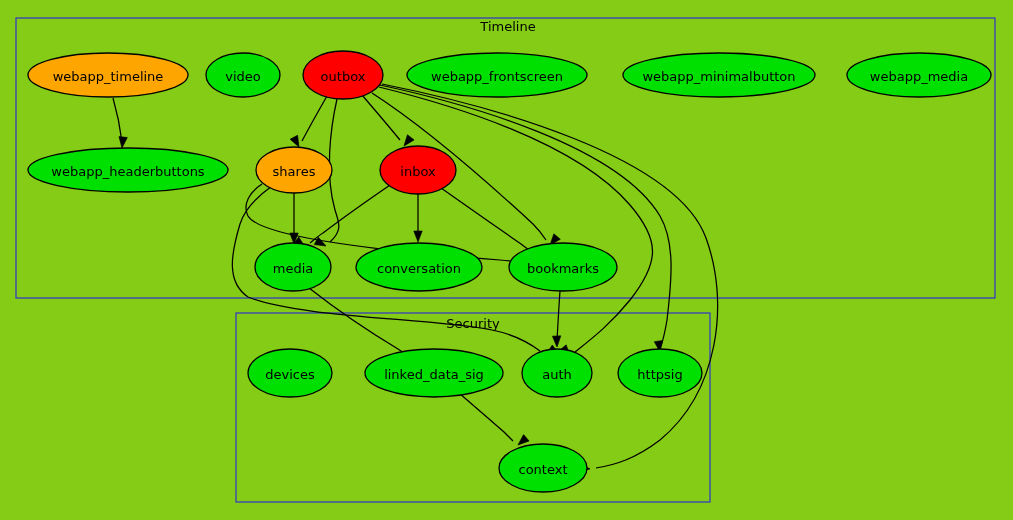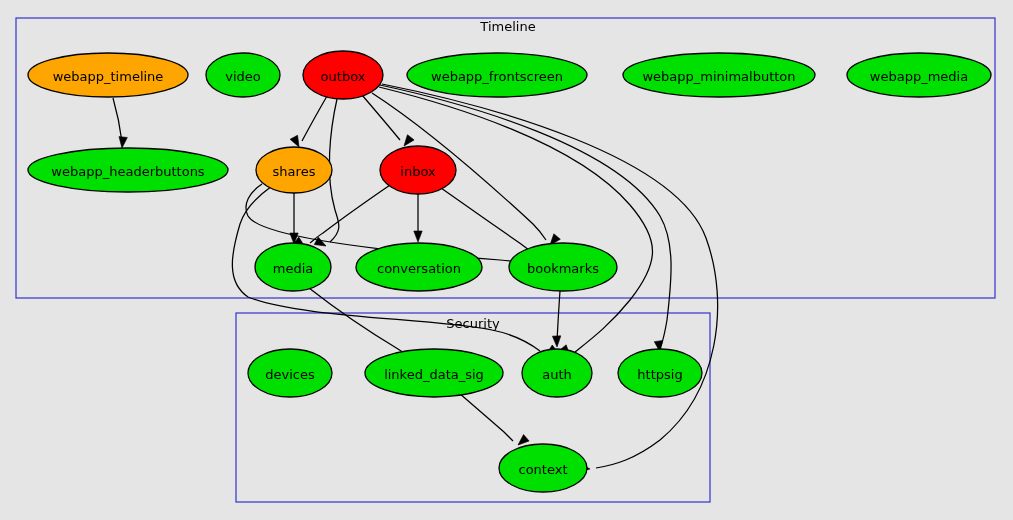--- a/index.html
+++ b/index.html
@@ -8,21 +8,21 @@
     background: #ffffff;
   }
   body {
     font-family: "DejaVu Sans", sans-serif;
   }
   #graph-root {
     position: relative;
     width: 1013px;
     height: 520px;
     overflow: hidden;
-    background: #e5e5e5;
+    background: #84cc16;
   }
   svg.graph-canvas {
     position: absolute;
     top: 0;
     left: 0;
     width: 1013px;
     height: 520px;
   }
   .cluster-rect {
     fill: none;

